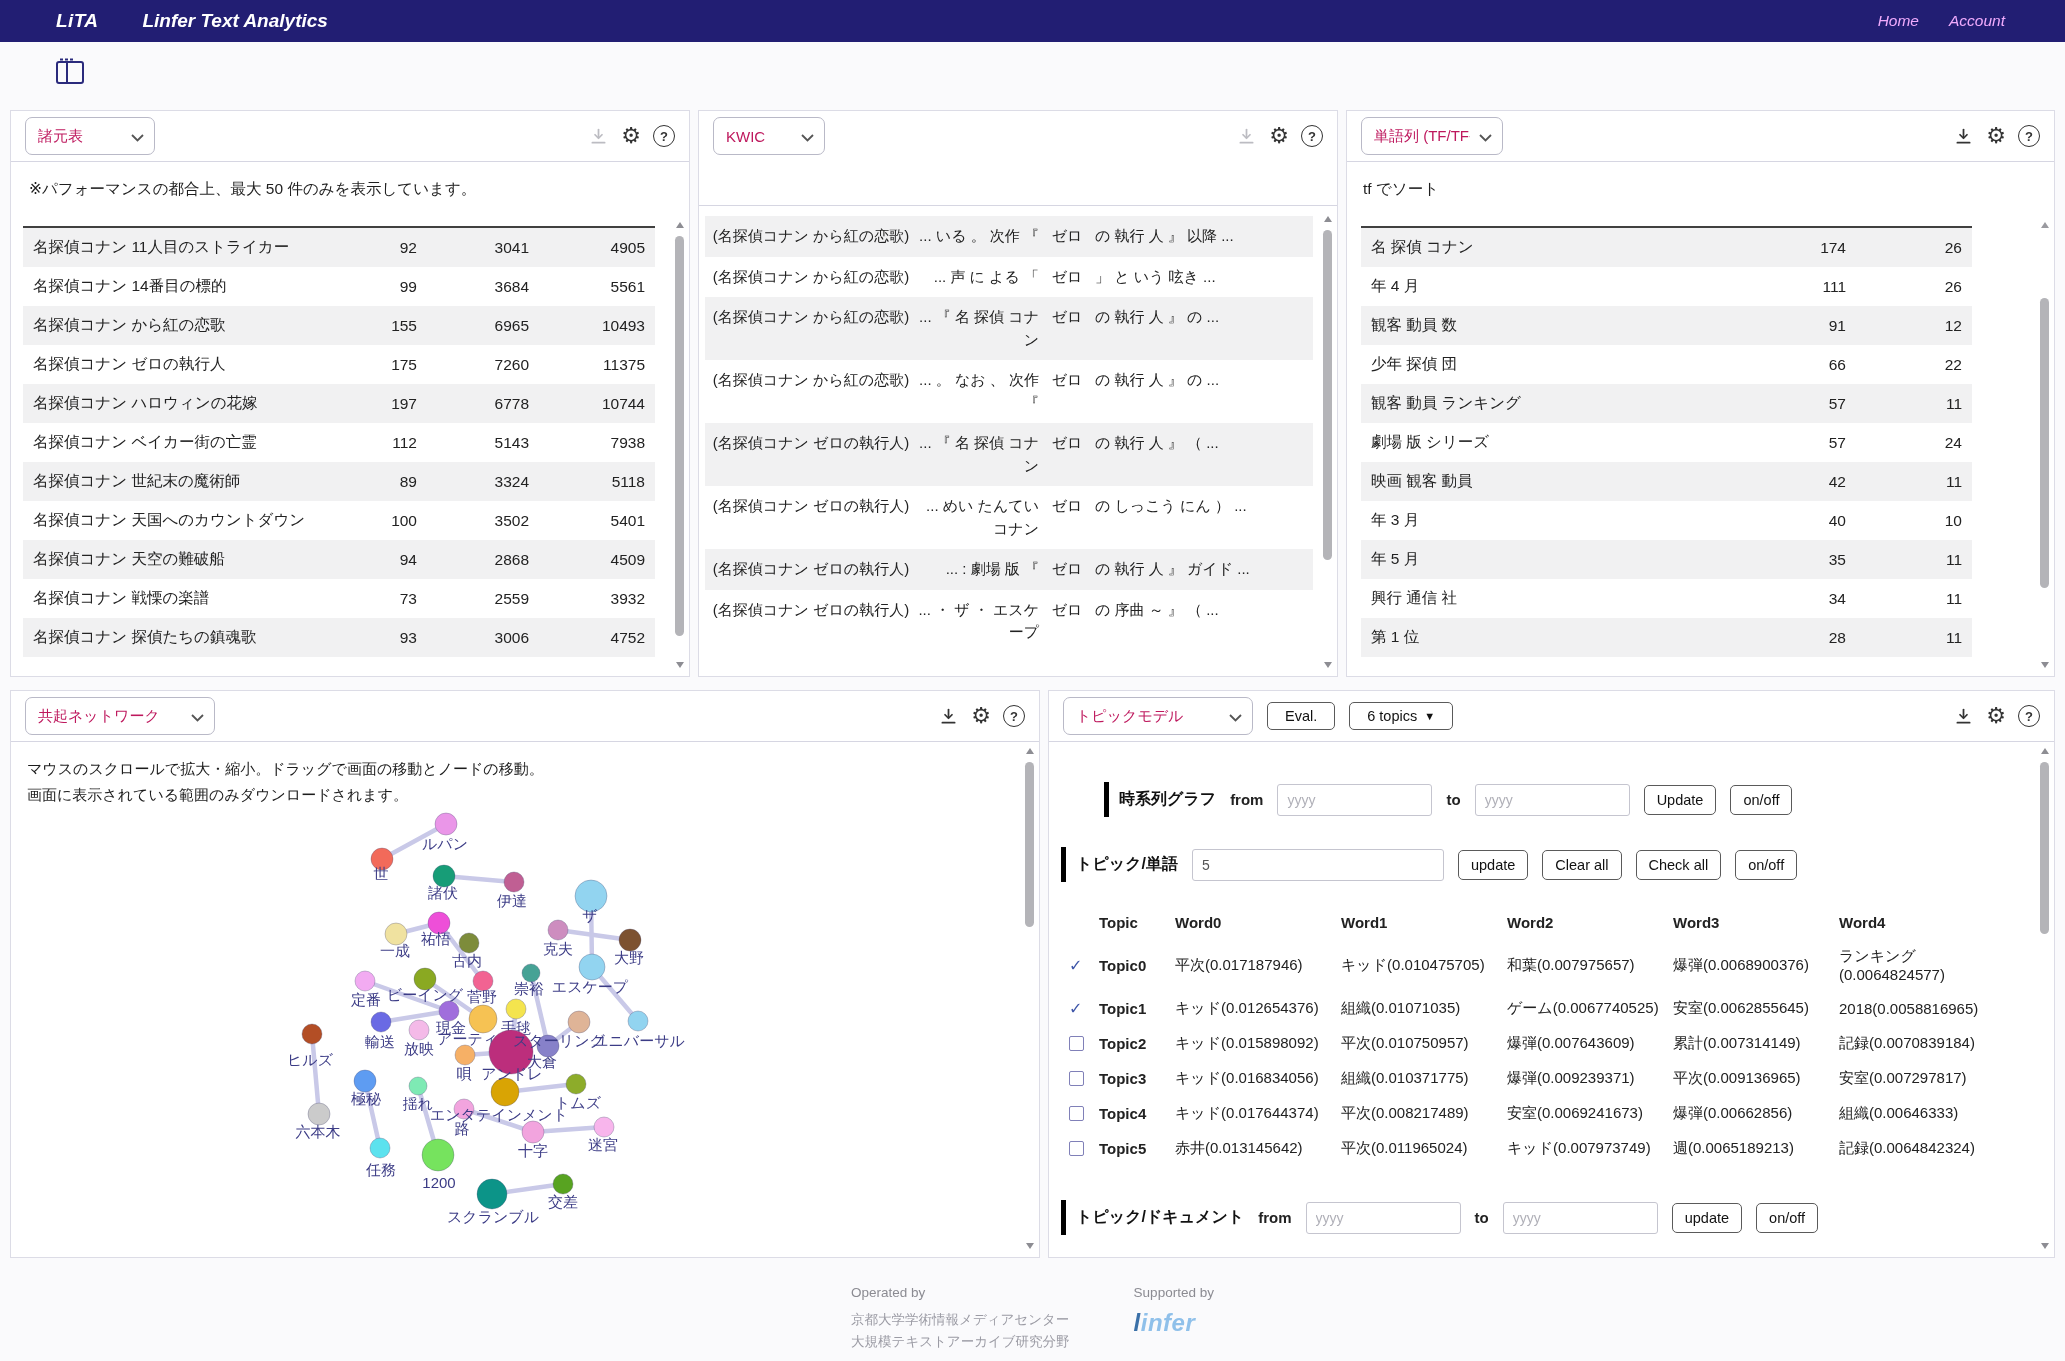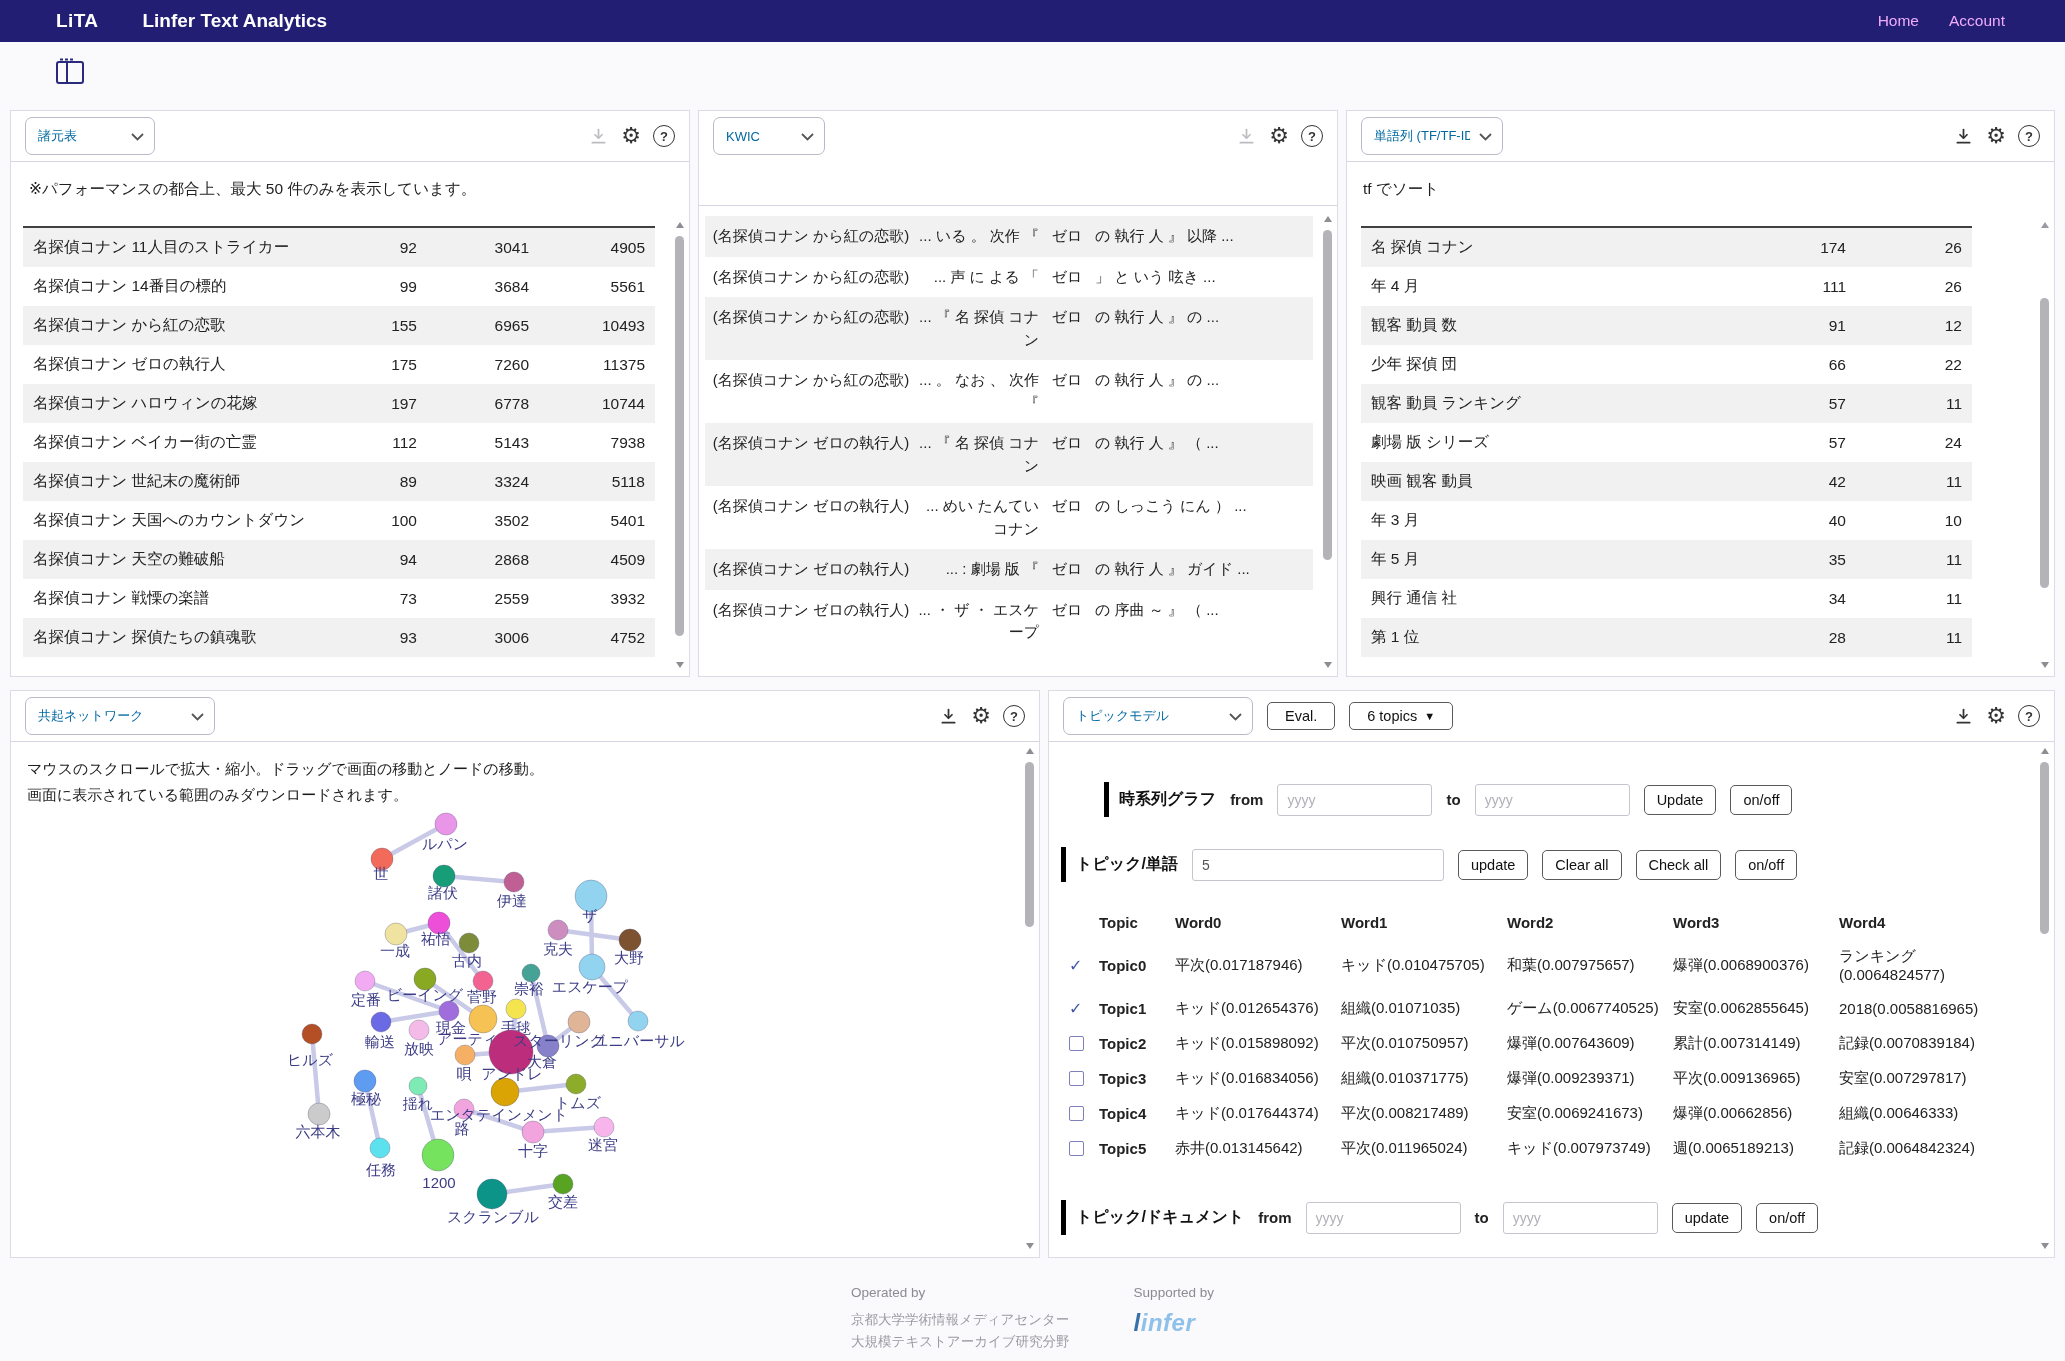--- a/index.html
+++ b/index.html
@@ -2,40 +2,40 @@
 <html><head>
 <meta charset="utf-8">
 <style>
   html,body{margin:0;padding:0;}
   body{
     width:2065px;height:1361px;position:relative;overflow:hidden;
     background:#fafafc;color:#222;
     font-family:"Liberation Sans","DejaVu Sans",sans-serif;
   }
   
-  .navbar{height:42px;background:#221e73;display:flex;align-items:center;padding:0 60px 0 56px;box-sizing:border-box;}
+  .navbar{height:42px;background:#221e73;display:flex;align-items:center;padding:0 60px 0 56px;box-sizing:border-box;font-style:italic;}
   .brand{color:#fff;font-size:19px;font-weight:700;letter-spacing:.4px;}
   .app-title{color:#fff;font-size:19px;font-weight:600;margin-left:44px;}
   .nav-links{margin-left:auto;display:flex;gap:30px;}
   .nav-link{color:#f0abfc;font-size:15.5px;cursor:pointer;}
   
   .page-head{height:68px;position:relative;}
   .layout-icon{position:absolute;left:55px;top:16px;cursor:pointer;}
   .page-title{position:absolute;left:0;right:0;top:24px;text-align:center;color:#33338c;font-size:17px;font-weight:500;}
   
   .content{padding:0 10px;}
   .row{display:flex;gap:8px;}
   .row.top{height:567px;}
   .row.bottom{height:568px;margin-top:13px;}
   .panel{background:#fff;border:1px solid #dcdce6;box-sizing:border-box;display:flex;flex-direction:column;position:relative;}
   #panel-spec{width:680px;} #panel-kwic{width:640px;gap:44px;} #panel-words{width:709px;}
   #panel-network{width:1030px;} #panel-topic{width:1007px;}
   .panel-header{display:flex;align-items:center;gap:14px;padding:6px 14px;min-height:50px;box-sizing:border-box;}
   .select{border:1px solid #b9b9c7;border-radius:7px;background:#fff;display:flex;align-items:center;justify-content:space-between;
-          padding:0 10px 0 12px;height:38px;font-size:13px;color:#0369a1;box-sizing:border-box;cursor:pointer;}
+          padding:0 10px 0 12px;height:38px;font-size:15px;color:#be185d;box-sizing:border-box;cursor:pointer;}
   .select .sel-label{overflow:hidden;white-space:nowrap;}
   .chev{margin-left:8px;flex:none;}
   .icons{margin-left:auto;display:flex;align-items:center;gap:12px;}
   .icon-btn{cursor:pointer;display:flex;align-items:center;color:#333;}
   .icon-btn.dim{color:#bcbcc2;}
   .gear{font-size:22px;line-height:1;color:#333;cursor:pointer;}
   .help-icon{width:20px;height:20px;border:1.8px solid #333;border-radius:50%;display:flex;align-items:center;justify-content:center;
              font-size:13px;font-weight:700;color:#333;cursor:pointer;}
   .panel-body{border-top:1px solid #d6d6e2;flex:1;position:relative;overflow:hidden;}
   

